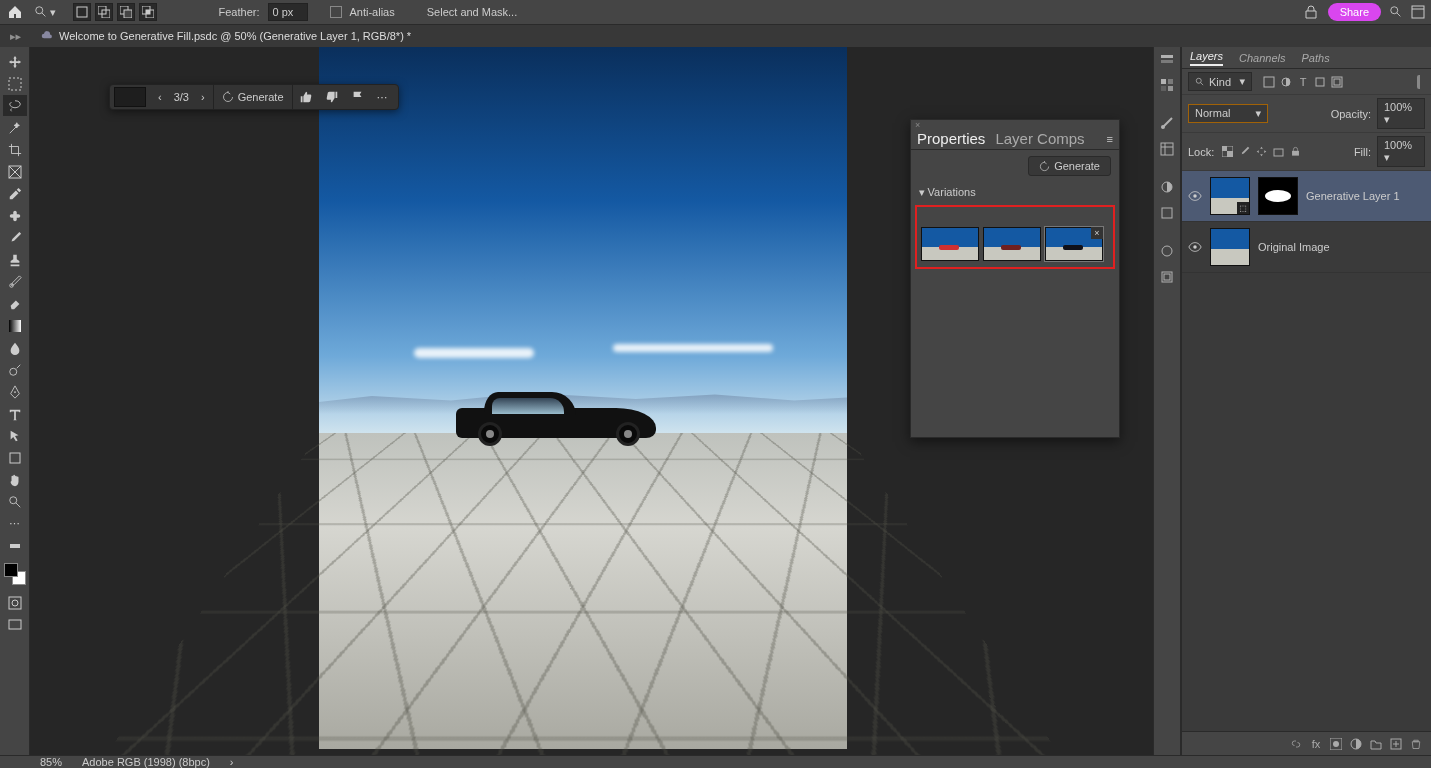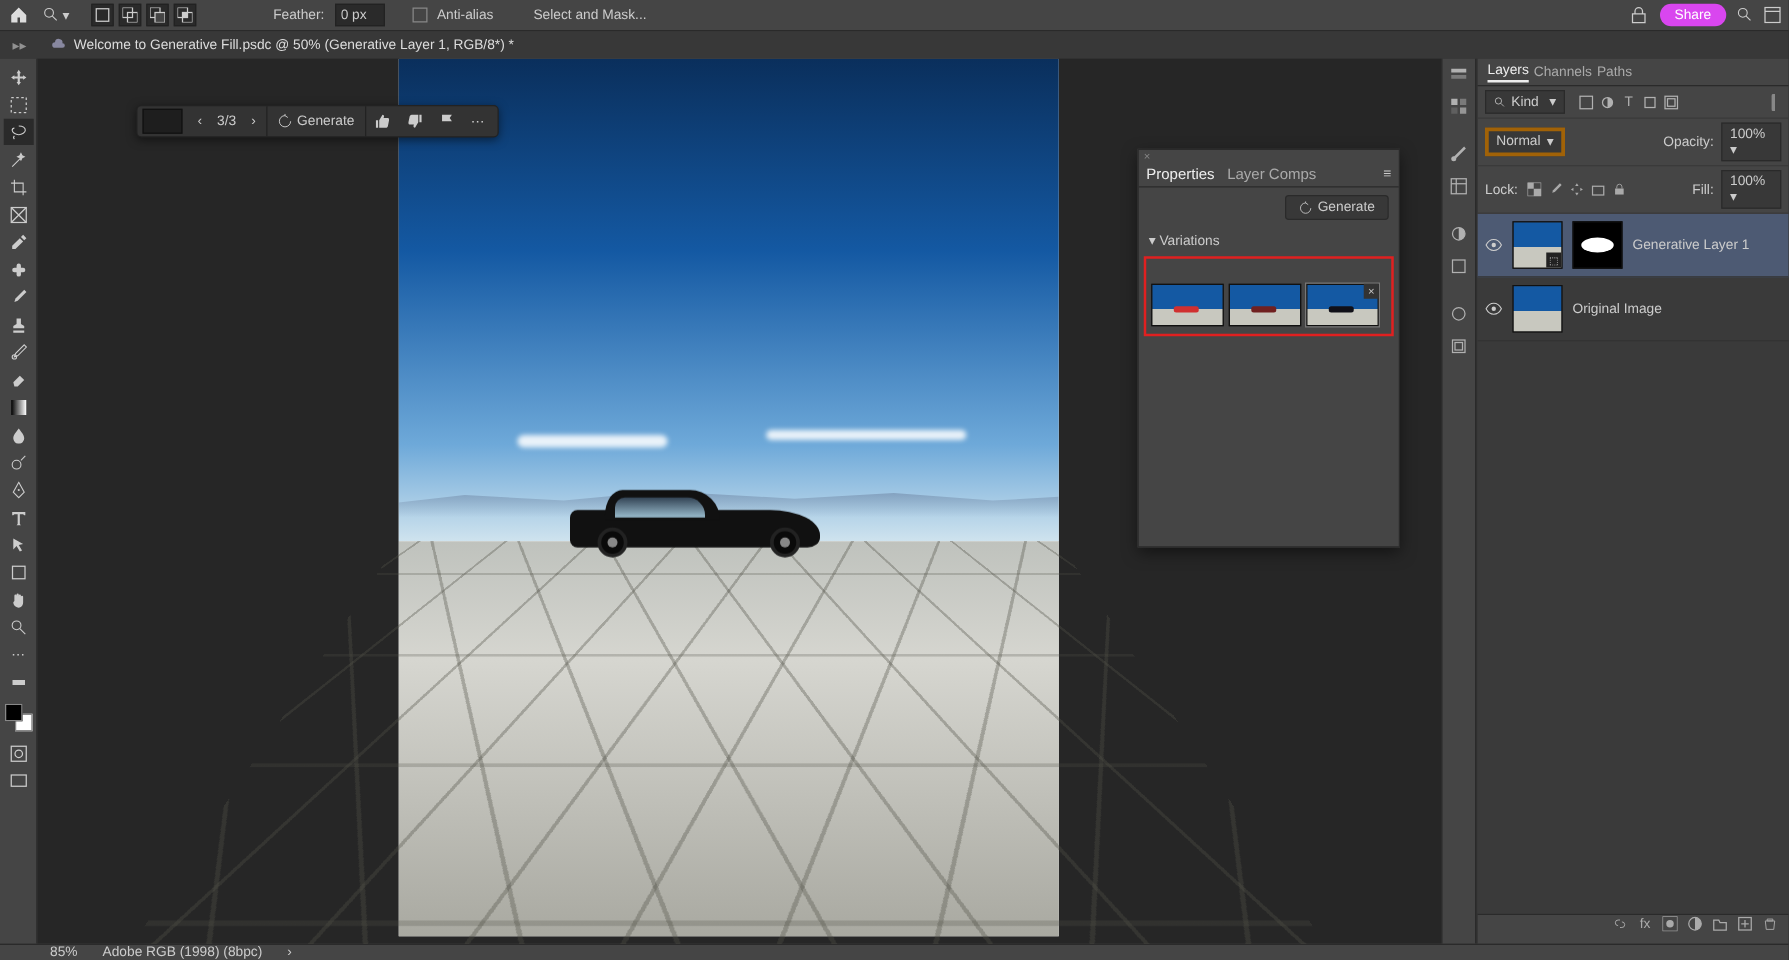--- a/index.html
+++ b/index.html
@@ -65,61 +65,61 @@
 .genbar .gbtn { display:flex; align-items:center; gap:4px; padding:0 8px; border-left:1px solid #222; border-right:1px solid #222; height:100%; }
 .genbar .ficon { padding:0 6px; cursor:pointer; }
 
 
 .rstrip { width:28px; background:#454545; display:flex; flex-direction:column; align-items:center; padding-top:2px; gap:6px; border-left:1px solid #2a2a2a; border-right:1px solid #2a2a2a; }
 .rstrip .pic { width:20px; height:20px; display:flex; align-items:center; justify-content:center; opacity:.8; }
 
 
 .prop-panel { position:absolute; left:880px; top:72px; width:210px; background:#454545; border:1px solid #2a2a2a; box-shadow:0 4px 12px rgba(0,0,0,.5); }
 .prop-panel .tabs { display:flex; align-items:center; height:22px; border-bottom:1px solid #2a2a2a; padding:0 6px; gap:10px; }
-.prop-panel .tabs .tab { font-size:12px; color:#aaa; }
+.prop-panel .tabs .tab { font-size:15px; color:#aaa; }
 .prop-panel .tabs .tab.active { color:#eee; }
 .prop-panel .layerline { display:flex; align-items:center; gap:6px; padding:6px 8px; border-bottom:1px solid #393939; }
 .prop-panel .layerline .sqic { width:16px;height:16px;background:#2a2a2a;border:1px solid #222;display:flex;align-items:center;justify-content:center; }
 .prop-panel .sect { padding:6px 8px; }
 .prop-panel .promptbox { width:100%; height:48px; background:#383838; border:1px solid #2a2a2a; padding:4px; font-size:11px; color:#ddd; }
 .prop-panel .genrow { display:flex; justify-content:flex-end; padding:6px 8px; }
 .prop-panel .genbtn2 { background:#383838; border:1px solid #2a2a2a; padding:3px 10px; border-radius:3px; display:flex; align-items:center; gap:4px; }
 .prop-panel .varhdr { padding:4px 8px; font-size:11px; }
 .prop-panel .varbox { border:2px solid #e02020; margin:2px 4px 8px 4px; padding:20px 4px 6px 4px; display:flex; gap:4px; }
 .prop-panel .thumb { width:58px; height:34px; background:#222; border:1px solid #111; position:relative; }
 .prop-panel .thumb.sel { outline:1px solid #777; }
 .prop-panel .thumb .ts { position:absolute; inset:0; background:linear-gradient(#1459a3 60%,#c8c8bf 60%); }
 .prop-panel .thumb .tcar { position:absolute; top:54%; left:30%; width:36%; height:14%; border-radius:2px; }
 .prop-panel .thumb .xbtn { position:absolute; top:-1px; right:-1px; width:12px; height:12px; background:#333; display:flex;align-items:center;justify-content:center;font-size:9px; }
 .prop-panel .blank { height:160px; }
 
 
 .rpanel { width:250px; background:#454545; border-left:1px solid #2a2a2a; display:flex; flex-direction:column; }
-.rpanel .ptabs { display:flex; align-items:center; height:22px; padding:0 8px; gap:4px; border-bottom:1px solid #2a2a2a; }
+.rpanel .ptabs { display:flex; align-items:center; height:22px; padding:0 8px; gap:16px; border-bottom:1px solid #2a2a2a;font-style:italic; }
 .rpanel .ptabs .tab { font-size:11px; color:#aaa; }
 .rpanel .ptabs .tab.active { color:#eee; border-bottom:2px solid #eee; padding-bottom:2px; }
 .rpanel .row { display:flex; align-items:center; padding:3px 6px; gap:6px; border-bottom:1px solid #3a3a3a; }
 .rpanel .kind-sel { background:#383838; border:1px solid #2a2a2a; padding:2px 6px; display:flex; align-items:center; gap:4px; width:64px; }
 .rpanel .ficons { display:flex; gap:3px; margin-left:4px; }
 .rpanel .ficons .fi { width:14px;height:14px; display:flex;align-items:center;justify-content:center; opacity:.8; }
-.rpanel .blend-sel { background:#383838; border:3px solid #a16207; padding:2px 6px; width:64px; }
+.rpanel .blend-sel { background:#383838; border:1px solid #a16207; padding:2px 6px; width:80px; }
 .rpanel .pctbox { background:#383838; border:1px solid #2a2a2a; padding:2px 6px; width:48px; }
 .rpanel .lock-icons { display:flex; gap:3px; }
 .rpanel .lock-icons .li { width:14px;height:14px;opacity:.75;display:flex;align-items:center;justify-content:center; }
 .rpanel .layers { flex:1; background:#3a3a3a; overflow:auto; }
 .rpanel .layer { display:flex; align-items:center; padding:6px; gap:8px; border-bottom:1px solid #333; }
 .rpanel .layer.sel { background:#4d5a73; }
 .rpanel .eye { width:14px; text-align:center; }
 .rpanel .lthumb { width:40px; height:38px; background:#222; border:1px solid #111; position:relative; }
 .rpanel .lthumb .ts { position:absolute; inset:0; background:linear-gradient(#1459a3 55%,#c8c8bf 55%); }
 .rpanel .lthumb .genbadge { position:absolute; bottom:0; right:0; width:12px; height:12px; background:#222; display:flex;align-items:center;justify-content:center;font-size:8px; }
 .rpanel .lmask { width:40px; height:38px; background:#000; border:1px solid #111; position:relative; display:flex;align-items:center;justify-content:center; }
 .rpanel .lmask .oval { width:26px; height:12px; background:#fff; border-radius:50%; }
 .rpanel .lname { font-size:11px; }
-.rpanel .layerfoot { height:24px; border-top:1px solid #2a2a2a; display:flex; justify-content:flex-end; gap:6px; padding:0 8px; }
+.rpanel .layerfoot { height:24px; border-top:1px solid #2a2a2a; display:flex; align-items:center; justify-content:flex-end; gap:6px; padding:0 8px; }
 .rpanel .layerfoot .fi { width:14px;height:14px;opacity:.75;display:flex;align-items:center;justify-content:center; }
 
 
 .statusbar { position:absolute; bottom:0; left:0; right:0; height:13px; background:#454545; border-top:1px solid #2a2a2a; display:flex; align-items:center; padding:0 40px; gap:20px; font-size:10px; color:#bbb; }
 
 svg { display:block; }
 </style>
 </head>
 <body>
 

